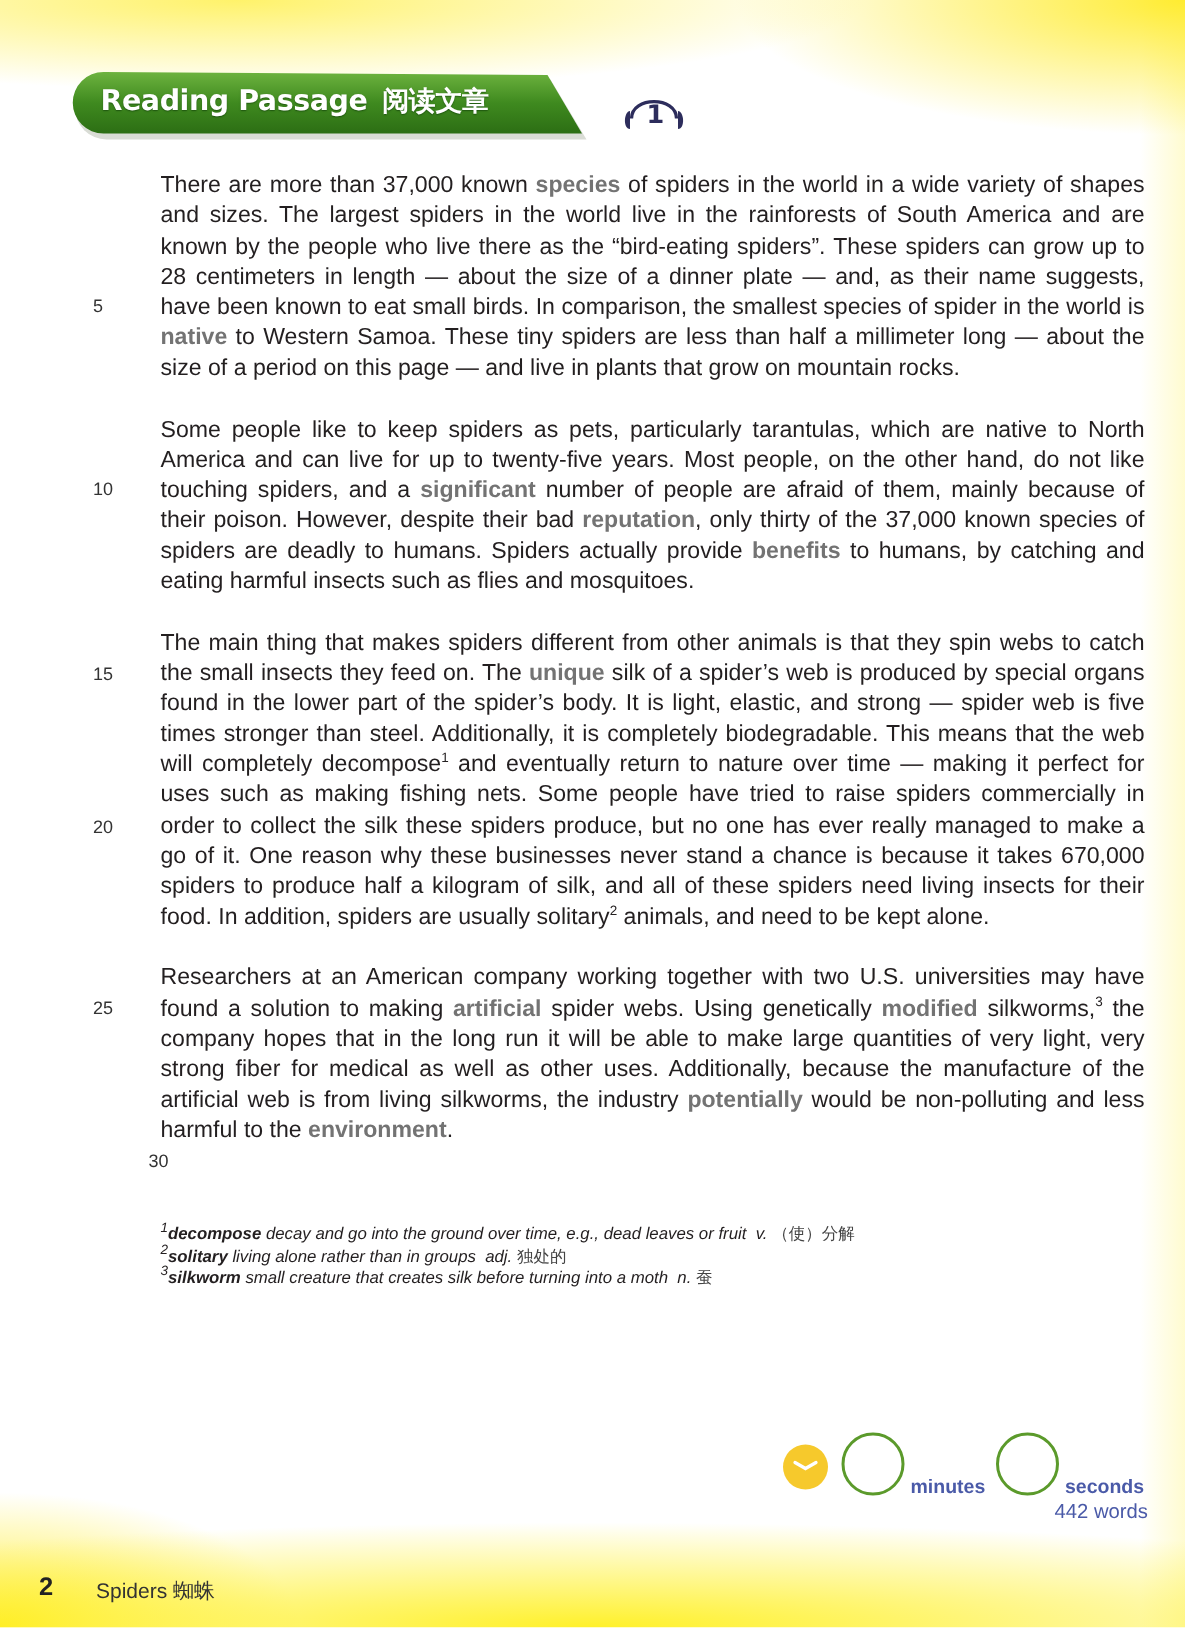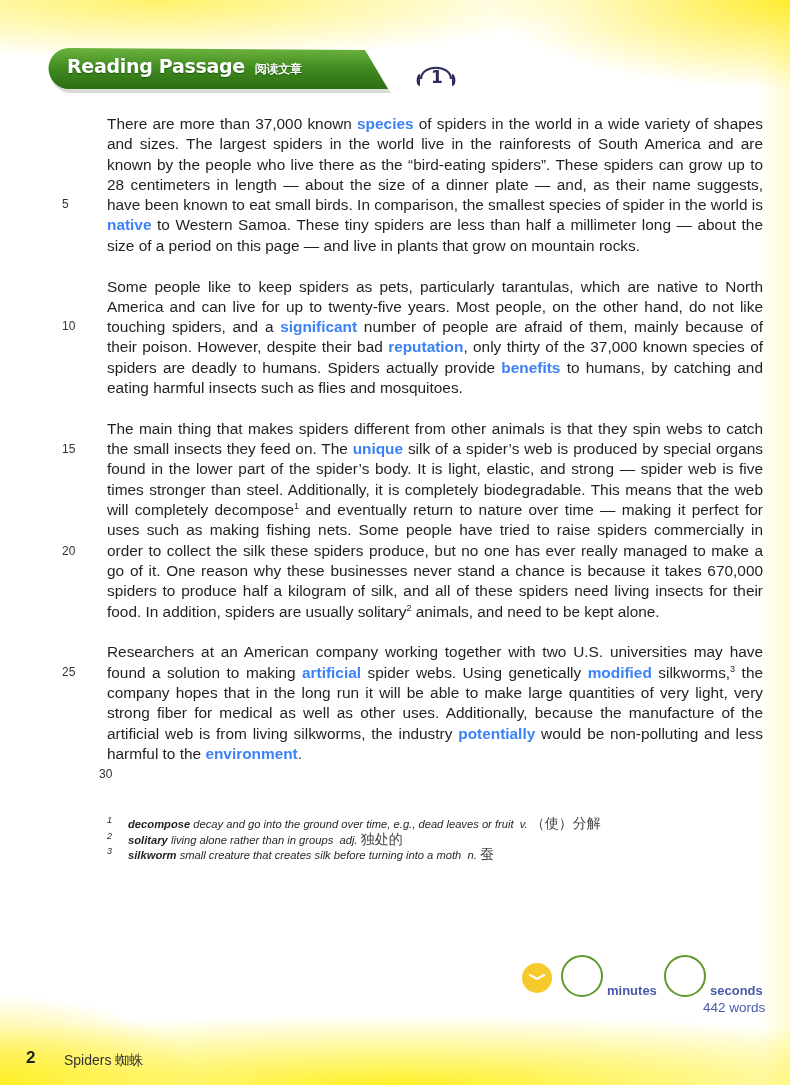--- a/index.html
+++ b/index.html
@@ -22,50 +22,50 @@
     position:absolute; left:47px; top:45px; width:345px; height:48px;
   }
   .banner svg { position:absolute; left:0; top:0; }
   .banner-text {
     position:absolute; left:20px; top:10px;
     font-family:"DejaVu Sans", sans-serif; font-weight:bold;
     font-size:19px; color:#ffffff; letter-spacing:-0.3px;
     text-shadow:0 1px 1px rgba(0,40,0,0.5);
     white-space:nowrap;
   }
-  .banner-text .cn { margin-left:10px; font-size:12px; }
+  .banner-text .cn { margin-left:10px; font-size:18px; }
   .audio {
     position:absolute; left:414px; top:55px; width:44px; height:36px;
   }
   .audio-num {
     position:absolute; left:17px; top:12px; font-size:17px; font-weight:bold; color:#2d2d5c;
   }
 
   .passage {
     position:absolute; left:107px; top:114px; width:656px;
     font-family:"Liberation Sans", sans-serif;
     font-size:15.4px; line-height:20.3px;
     text-align:justify; color:#231f20;
   }
   .para { margin:0 0 20.5px 0; }
-  .kw { font-weight:bold; color:#3b82f6; }
+  .kw { font-weight:bold; color:#737373; }
   sup { font-size:9px; line-height:0; }
 
   .line-no {
     position:absolute; left:62px; font-family:"Liberation Sans", sans-serif;
     font-size:12px; color:#333;
   }
 
   .glossary {
     position:absolute; left:107px; top:816px;
     font-family:"Liberation Sans", sans-serif; font-style:italic;
     font-size:11.2px; line-height:14.5px; color:#231f20;
   }
-  .glossary .term { font-weight:bold;margin-left:16px; }
-  .glossary .cn { font-style:normal; color:#444; font-size:14px; }
+  .glossary .term { font-weight:bold; }
+  .glossary .cn { font-style:normal; color:#444; font-size:11px; }
 
   .timer { position:absolute; left:520px; top:955px; width:270px; height:60px; }
   .clock {
     position:absolute; left:2px; top:8px; width:30px; height:30px; border-radius:50%;
     background:#f6c92c;
   }
   .ring {
     position:absolute; width:38px; height:38px; border-radius:50%;
     border:2px solid #5b9a2b; background:#fff;
   }

